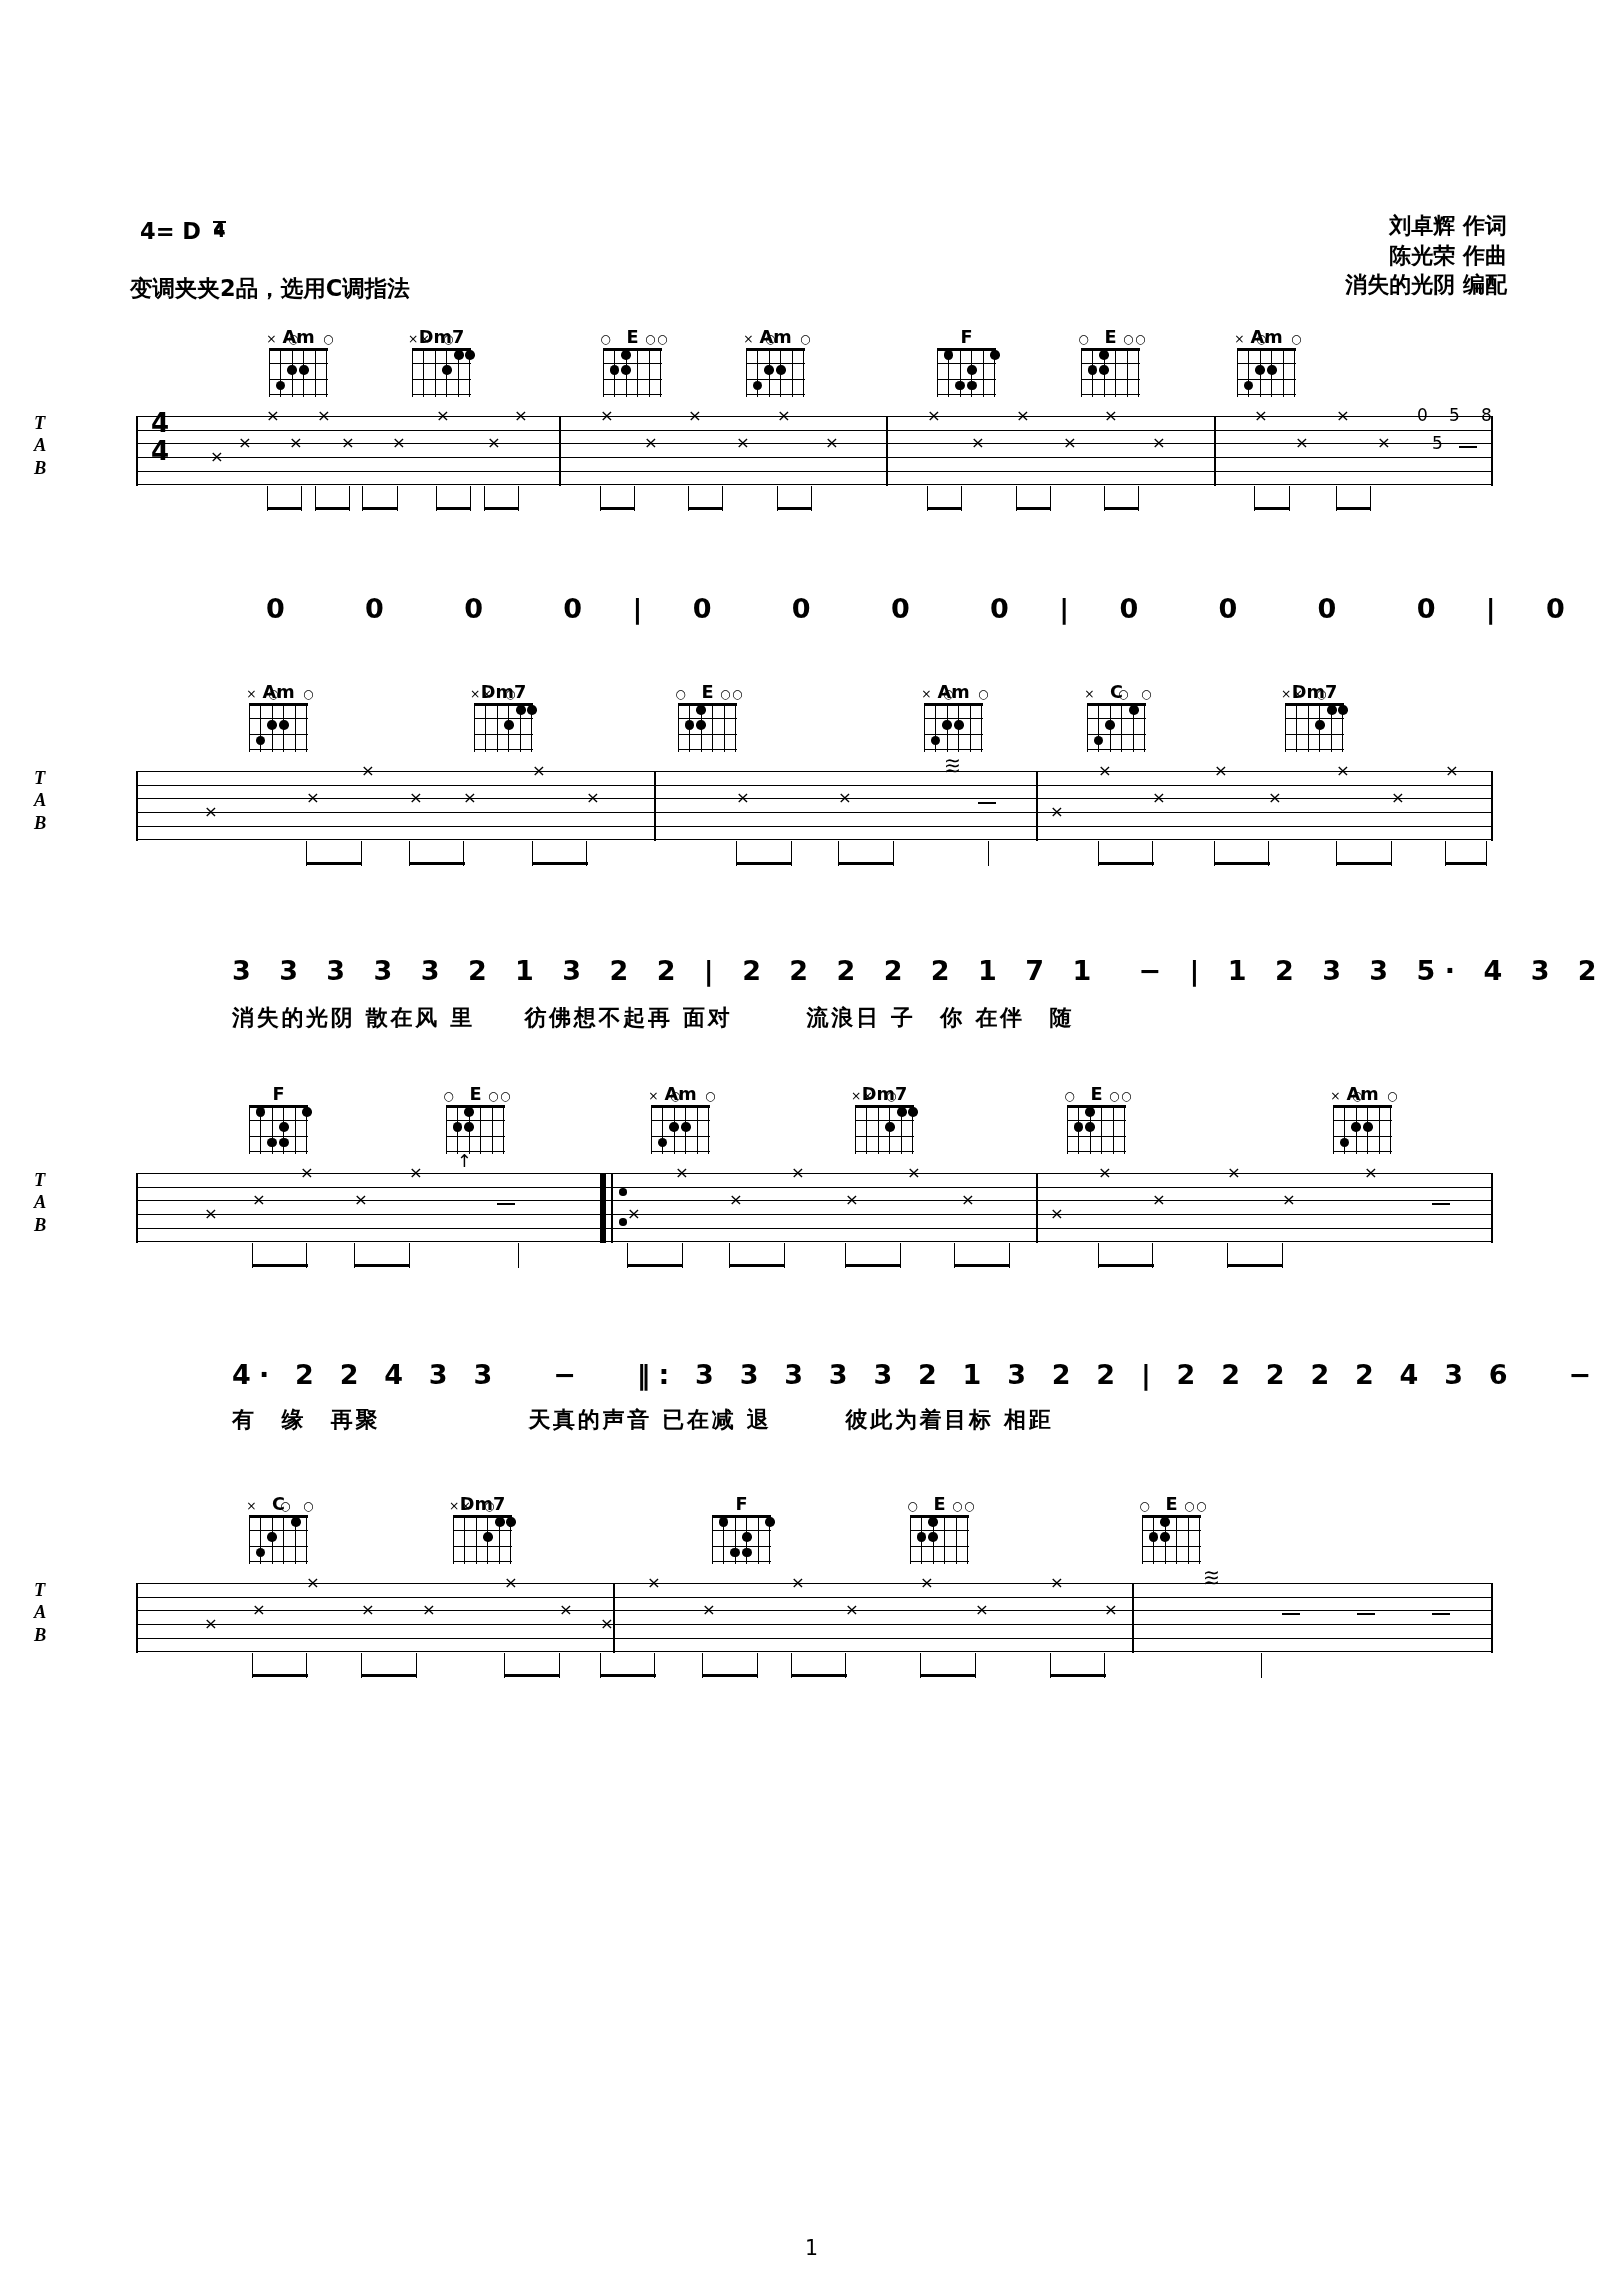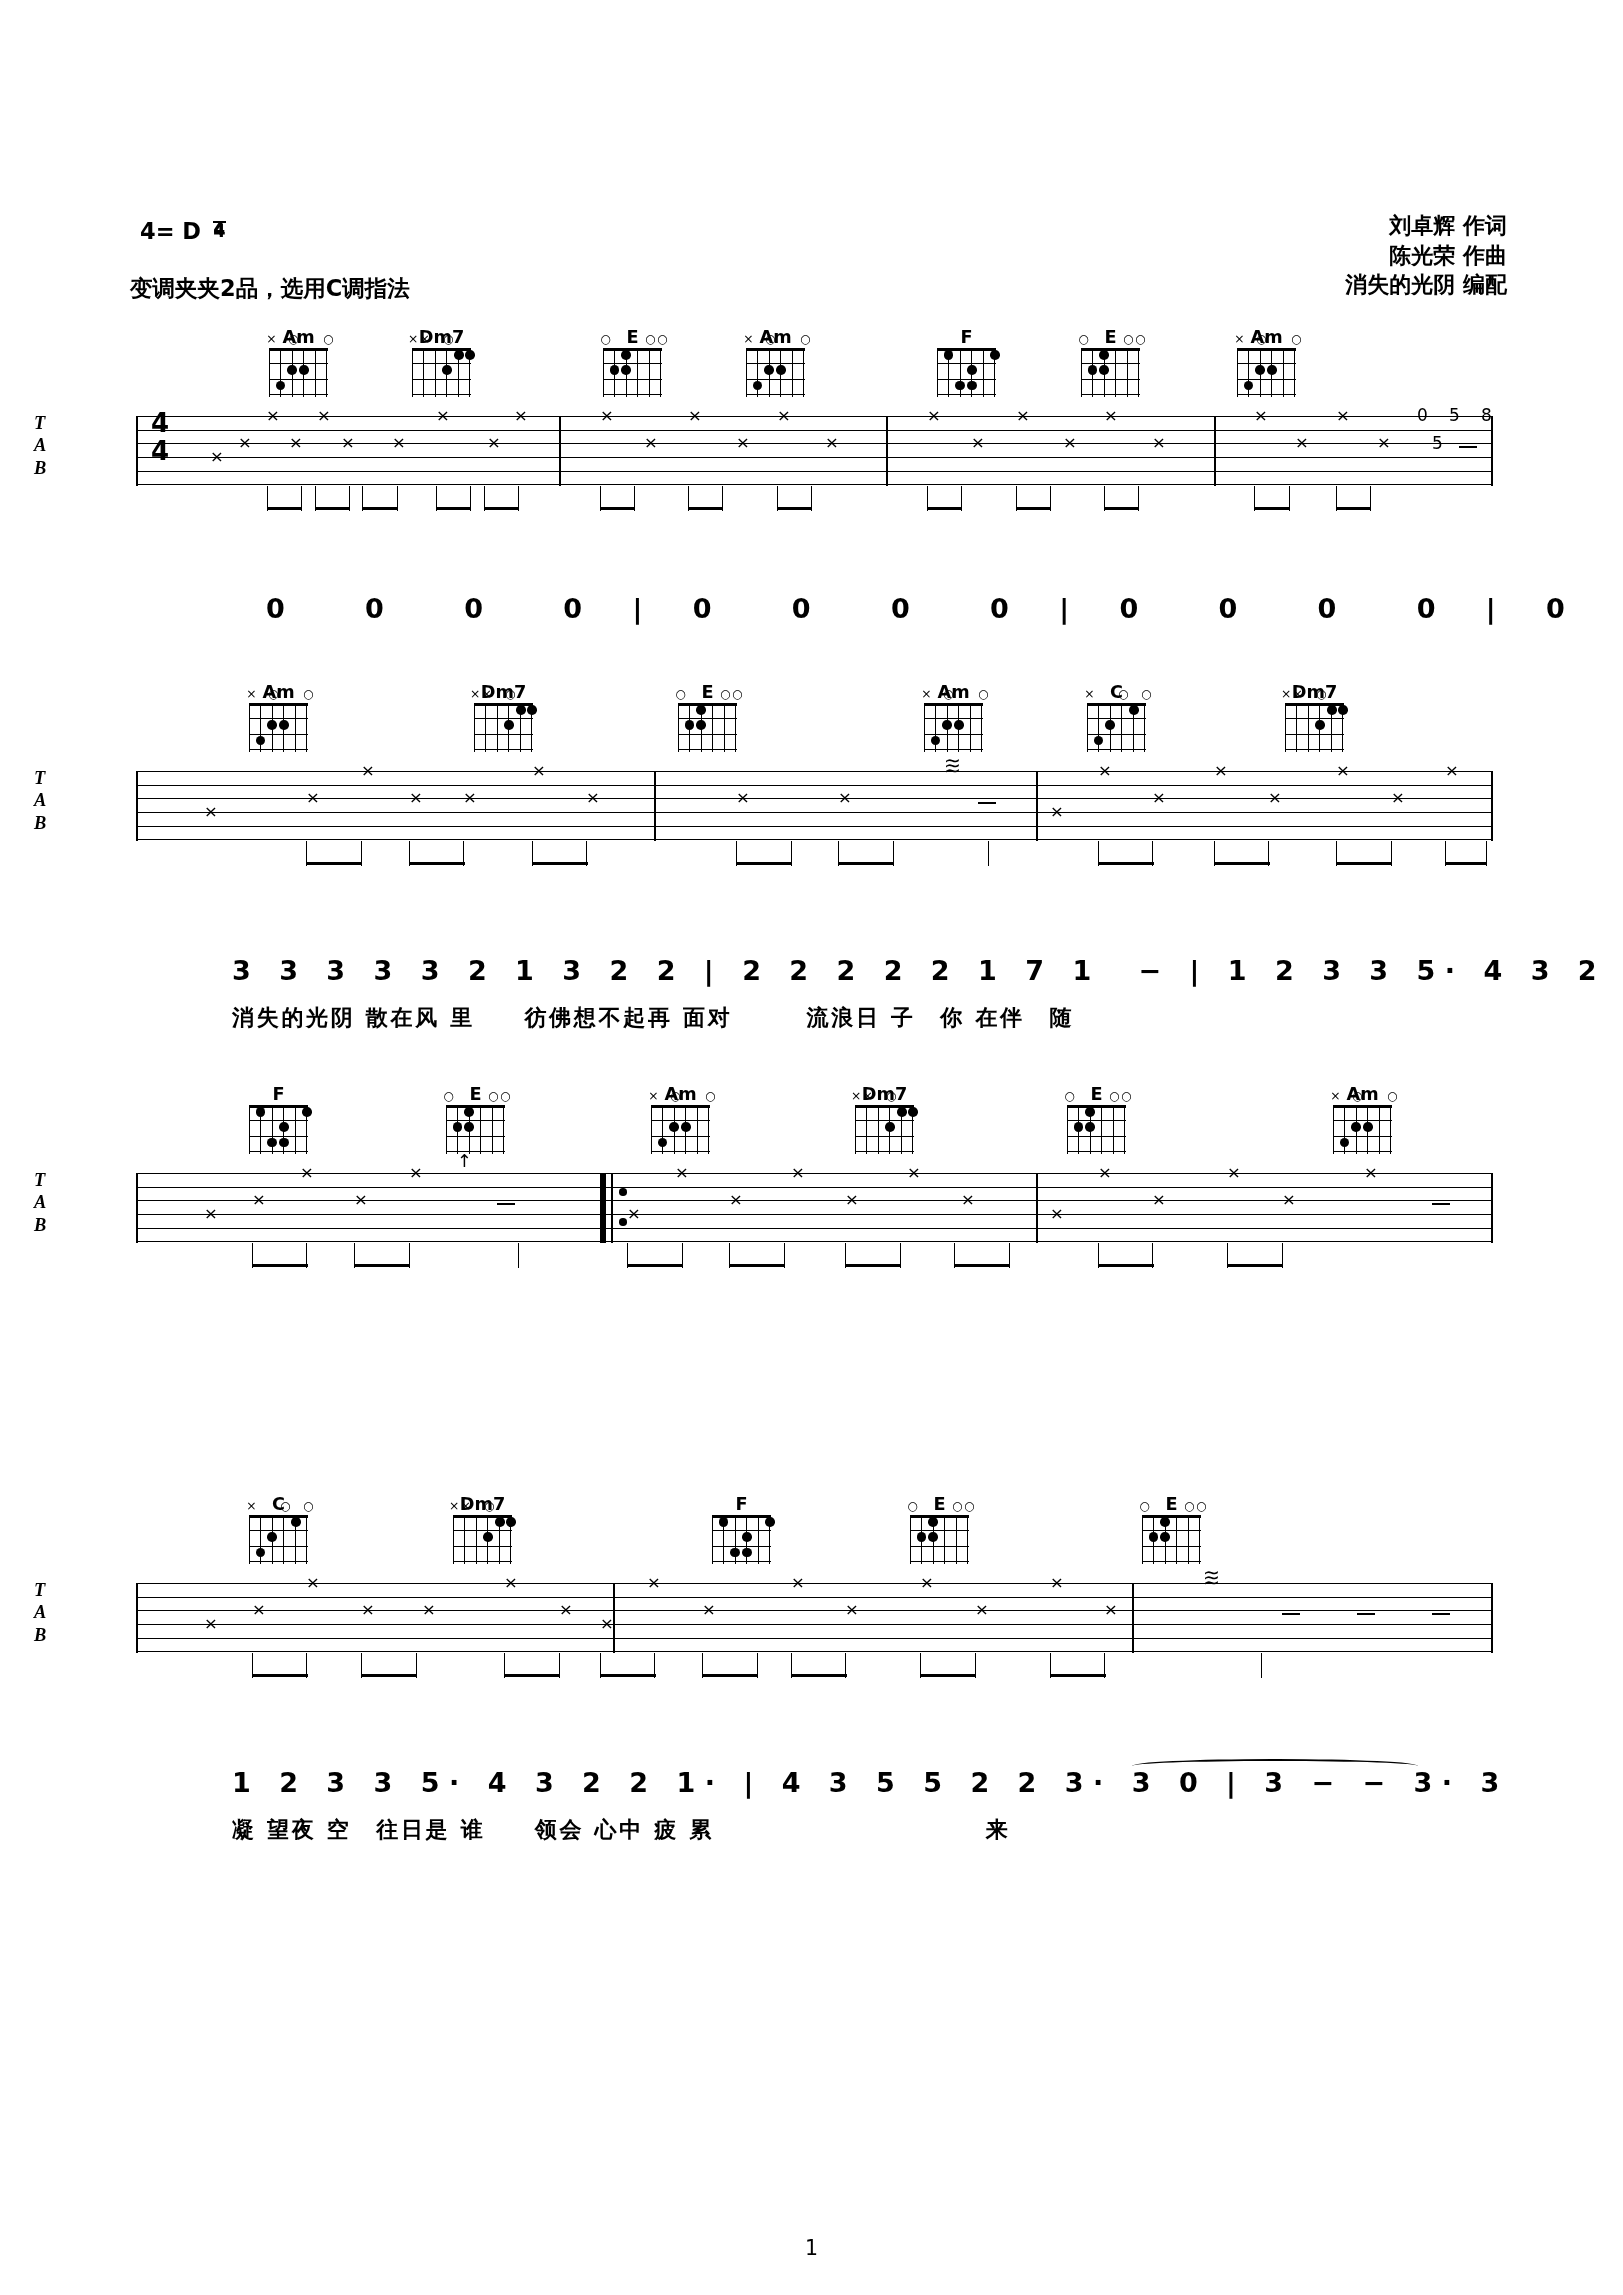--- a/index.html
+++ b/index.html
@@ -766,20 +766,24 @@
       <div class="stem" style="left:873px;top:70px;height:24.6px"></div>
       <div class="beam" style="left:818px;top:91px;width:56px"></div>
       <div class="stem" style="left:962px;top:70px;height:24.6px"></div>
       <div class="stem" style="left:1016px;top:70px;height:24.6px"></div>
       <div class="beam" style="left:962px;top:91px;width:56px"></div>
       <div class="stem" style="left:1091px;top:70px;height:24.6px"></div>
       <div class="stem" style="left:1146px;top:70px;height:24.6px"></div>
       <div class="beam" style="left:1091px;top:91px;width:56px"></div>
     </div>
 
+    <div class="jianpu" style="top:273px;height:109px;">
+      <div class="jp-notes" style="top:0;left:232px;letter-spacing:8.2px;">4· 2 2 4 3 3　 −　 ‖: 3 3 3 3 3 2 1 3 2 2 | 2 2 2 2 2 4 3 6　 −</div>
+      <div class="jp-lyrics" style="top:48px;left:232px;letter-spacing:2.7px;">有　缘　再聚　　　　　　天真的声音 已在减 退　　　彼此为着目标 相距</div>
+    </div>
   </div>
 
   <div class="system" id="sys4" style="top:1494px;height:355px;">
 
     <div class="chords">
       <div class="chordbox" style="left:246px;">
         <div class="cname">C</div>
         <div class="grid">
           <div class="nut"></div>
           <div class="vline" style="left:0"></div>
@@ -941,23 +945,18 @@
       <div class="beam" style="left:655px;top:91px;width:56px"></div>
       <div class="stem" style="left:784px;top:70px;height:24.6px"></div>
       <div class="stem" style="left:839px;top:70px;height:24.6px"></div>
       <div class="beam" style="left:784px;top:91px;width:56px"></div>
       <div class="stem" style="left:914px;top:70px;height:24.6px"></div>
       <div class="stem" style="left:968px;top:70px;height:24.6px"></div>
       <div class="beam" style="left:914px;top:91px;width:56px"></div>
       <div class="stem" style="left:1125px;top:70px;height:24.6px"></div>
     </div>
 
-    <div class="jianpu" style="top:273px;height:109px;">
-      <div class="tie" style="left:1132px;top:-8.2px;width:286px;"></div>
-      <div class="jp-notes" style="top:0;left:232px;letter-spacing:9.5px;">1 2 3 3 5· 4 3 2 2 1· | 4 3 5 5 2 2 3· 3 0 | 3 − − 3· 3</div>
-      <div class="jp-lyrics" style="top:48px;left:232px;letter-spacing:2.7px;">凝 望夜 空　往日是 谁　　领会 心中 疲 累　　　　　　　　　　　来</div>
-    </div>
   </div>
 
   <div class="pageno">1</div>
 
 </div>
 
 
 </body></html>

